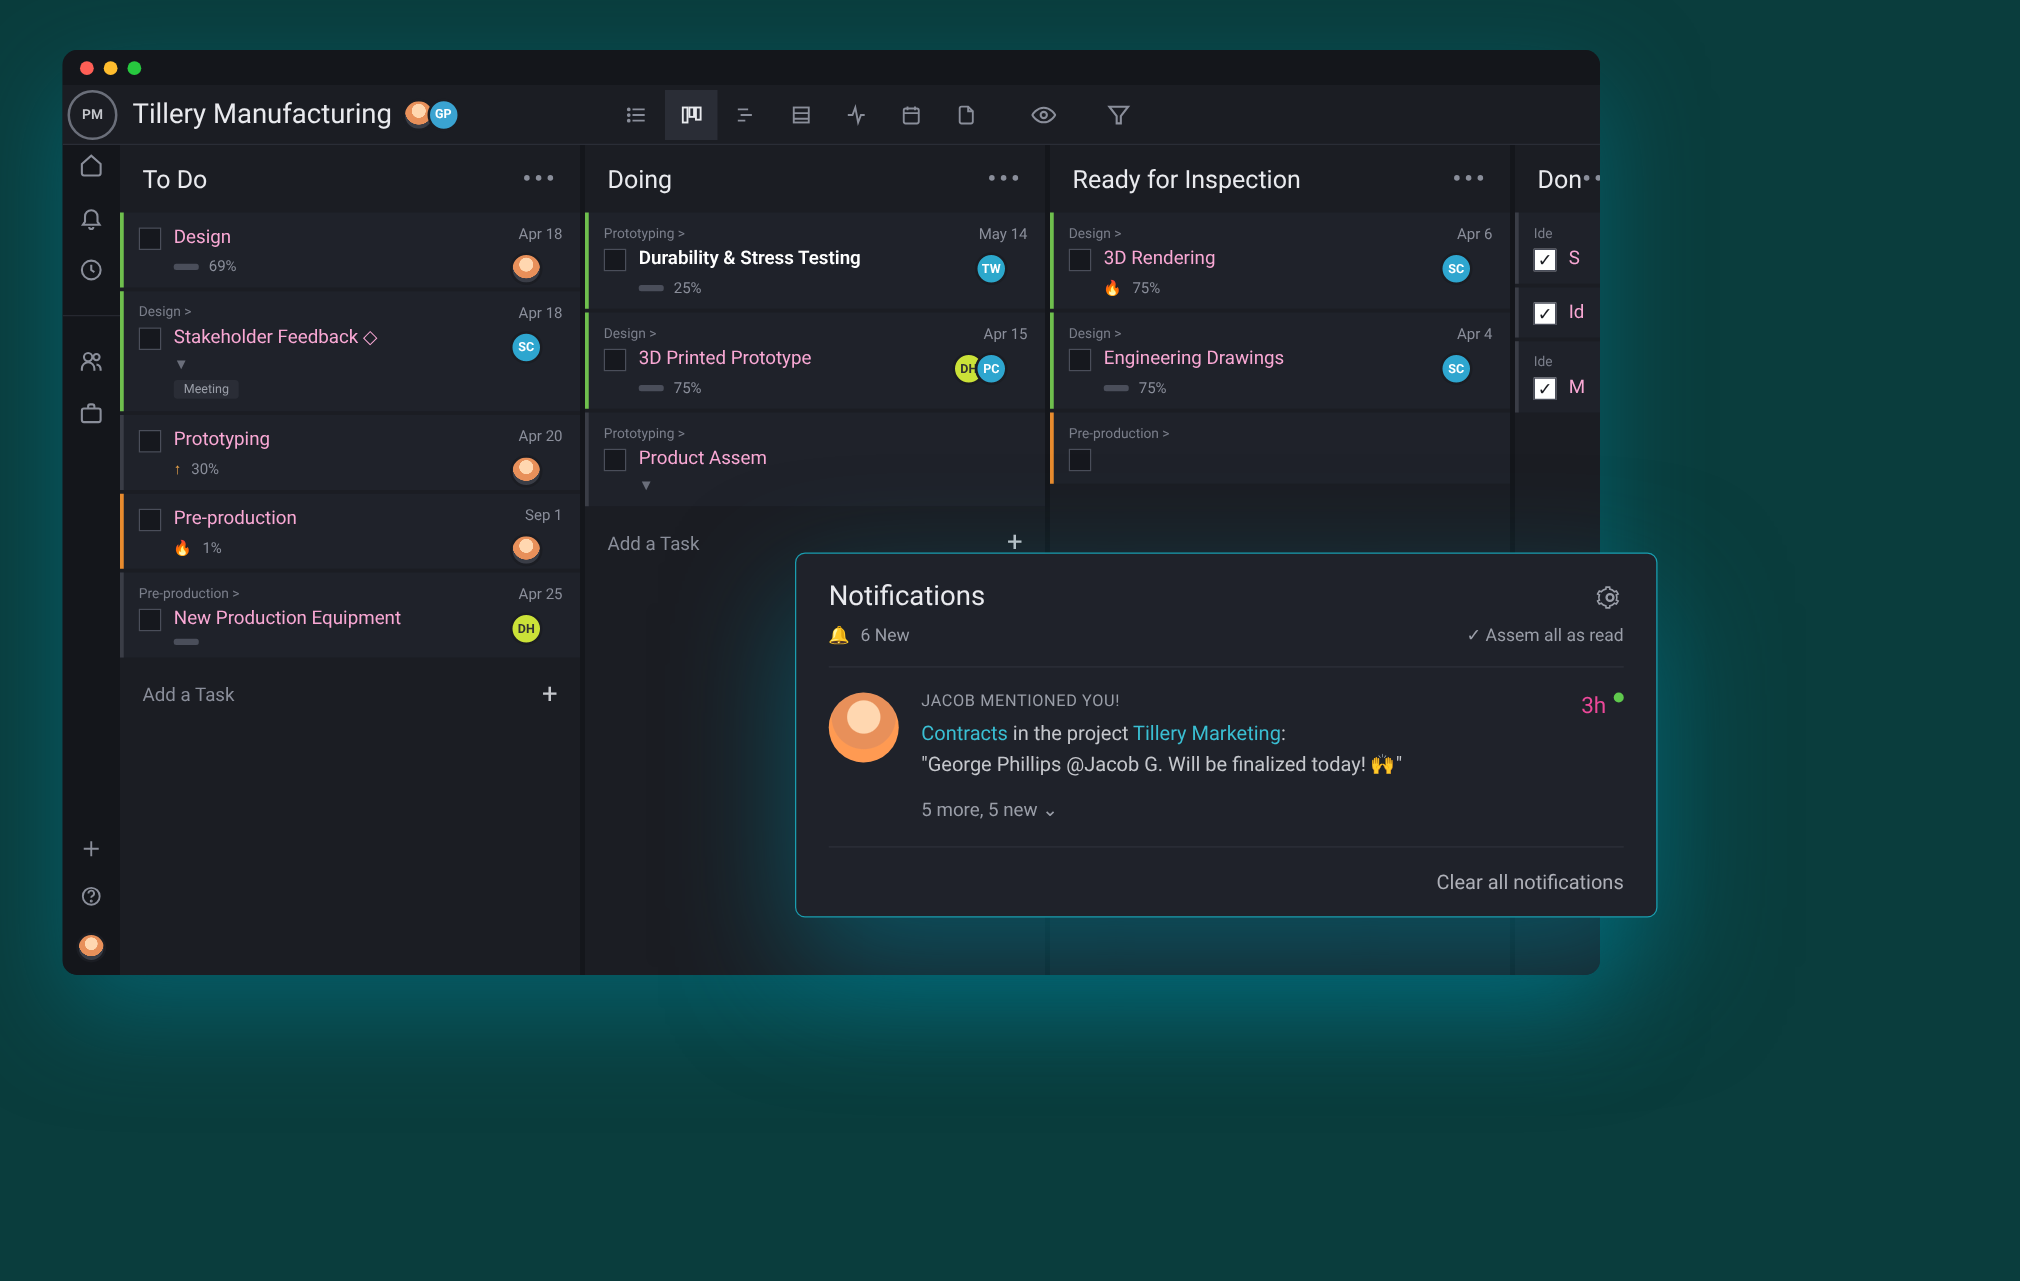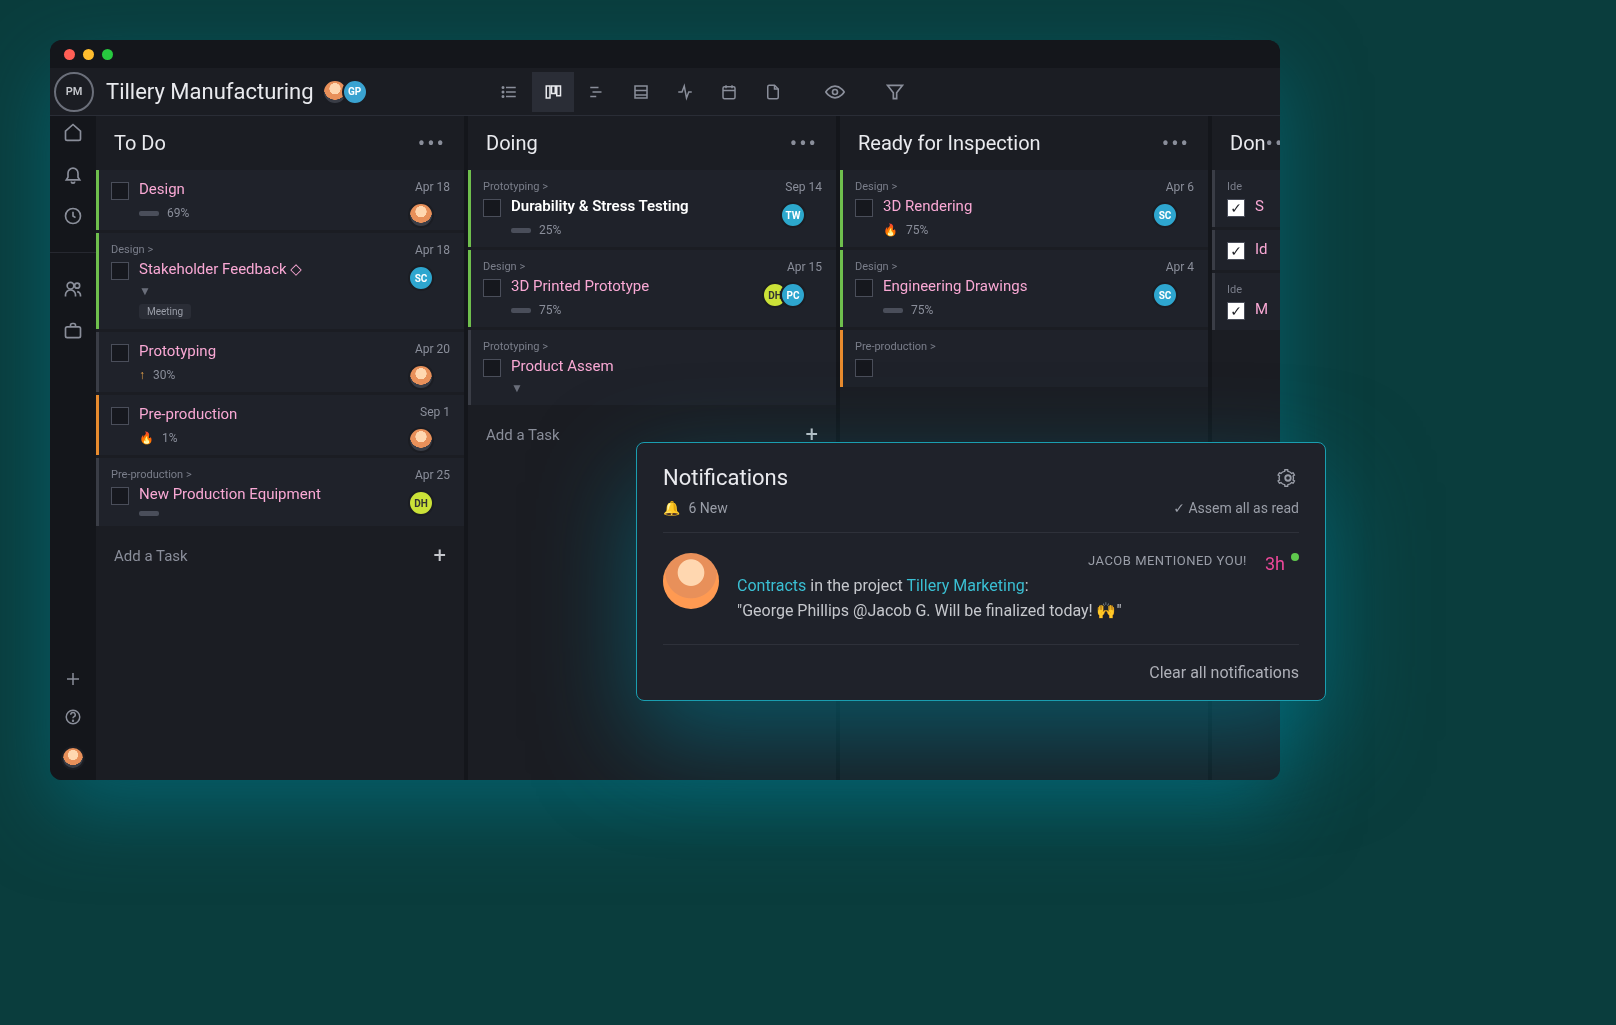--- a/index.html
+++ b/index.html
@@ -121,21 +121,21 @@
     padding: 22px 26px 0;
   }
   .notif-head{display:flex;align-items:center;}
   .notif-title{font-size:22px;color:#e9eaee;}
   .gear{margin-left:auto;color:#9a9ea8;}
   .notif-sub{display:flex;align-items:center;margin-top:10px;font-size:14px;color:#9a9ea8;padding-bottom:16px;border-bottom:1px solid #2e313a;}
   .notif-sub .mar{margin-left:auto;}
   .notif-item{display:flex;gap:18px;padding:20px 0;border-bottom:1px solid #2e313a;}
   .big-avatar{width:56px;height:56px;border-radius:50%;background: radial-gradient(circle at 50% 35%, #ffd7b0 28%, #e8905a 30% 55%, #ff9a52 57%);flex-shrink:0;}
   .notif-body{flex:1;}
-  .mention{font-size:13px;letter-spacing:.5px;color:#9a9ea8;margin-bottom:6px;text-align:right;}
+  .mention{font-size:13px;letter-spacing:.5px;color:#9a9ea8;margin-bottom:6px;}
   .notif-text{font-size:16px;color:#c5c7cc;line-height:1.55;}
   .link{color:#3abfd3;}
   .more{margin-top:14px;font-size:15px;color:#9a9ea8;}
   .time{font-size:18px;color:#ec4899;display:flex;align-items:flex-start;gap:6px;}
   .greendot{width:8px;height:8px;border-radius:50%;background:#5fc94d;}
   .notif-foot{text-align:right;padding:18px 0;font-size:16px;color:#aeb0b8;}
 
   svg{display:block;}
 </style>
 </head>
@@ -341,21 +341,21 @@
           <div class="col-head">
             <span>Doing</span>
             <span class="dots">•••</span>
           </div>
           <div class="card green">
             <div class="breadcrumb">Prototyping &gt;</div>
             <div class="card-row">
               <span class="checkbox"></span>
               <span class="card-title bold">Durability &amp; Stress Testing</span>
             </div>
-            <span class="date">Sep 14</span>
+            <span class="date">May 14</span>
             <span class="avatar tw card-avatar">TW</span>
             <div class="progress-row">
               <span class="pbar"></span>
               <span>25%</span>
             </div>
           </div>
           <div class="card green">
             <div class="breadcrumb">Design &gt;</div>
             <div class="card-row">
               <span class="checkbox"></span>
@@ -469,20 +469,21 @@
     <span class="mar">✓ <span>Assem all as read</span></span>
   </div>
   <div class="notif-item">
     <div class="big-avatar"></div>
     <div class="notif-body">
       <div class="mention">JACOB MENTIONED YOU!</div>
       <div class="notif-text">
         <span class="link">Contracts</span><span> in the project </span><span class="link">Tillery Marketing</span><span>:</span><br>
         <span>"George Phillips @Jacob G. Will be finalized today! 🙌"</span>
       </div>
+      <div class="more">5 more, 5 new ⌄</div>
     </div>
     <div class="time">
         <span>3h</span>
         <span class="greendot"></span>
       </div>
   </div>
   <div class="notif-foot">Clear all notifications</div>
 </div>
 
 </body></html>

